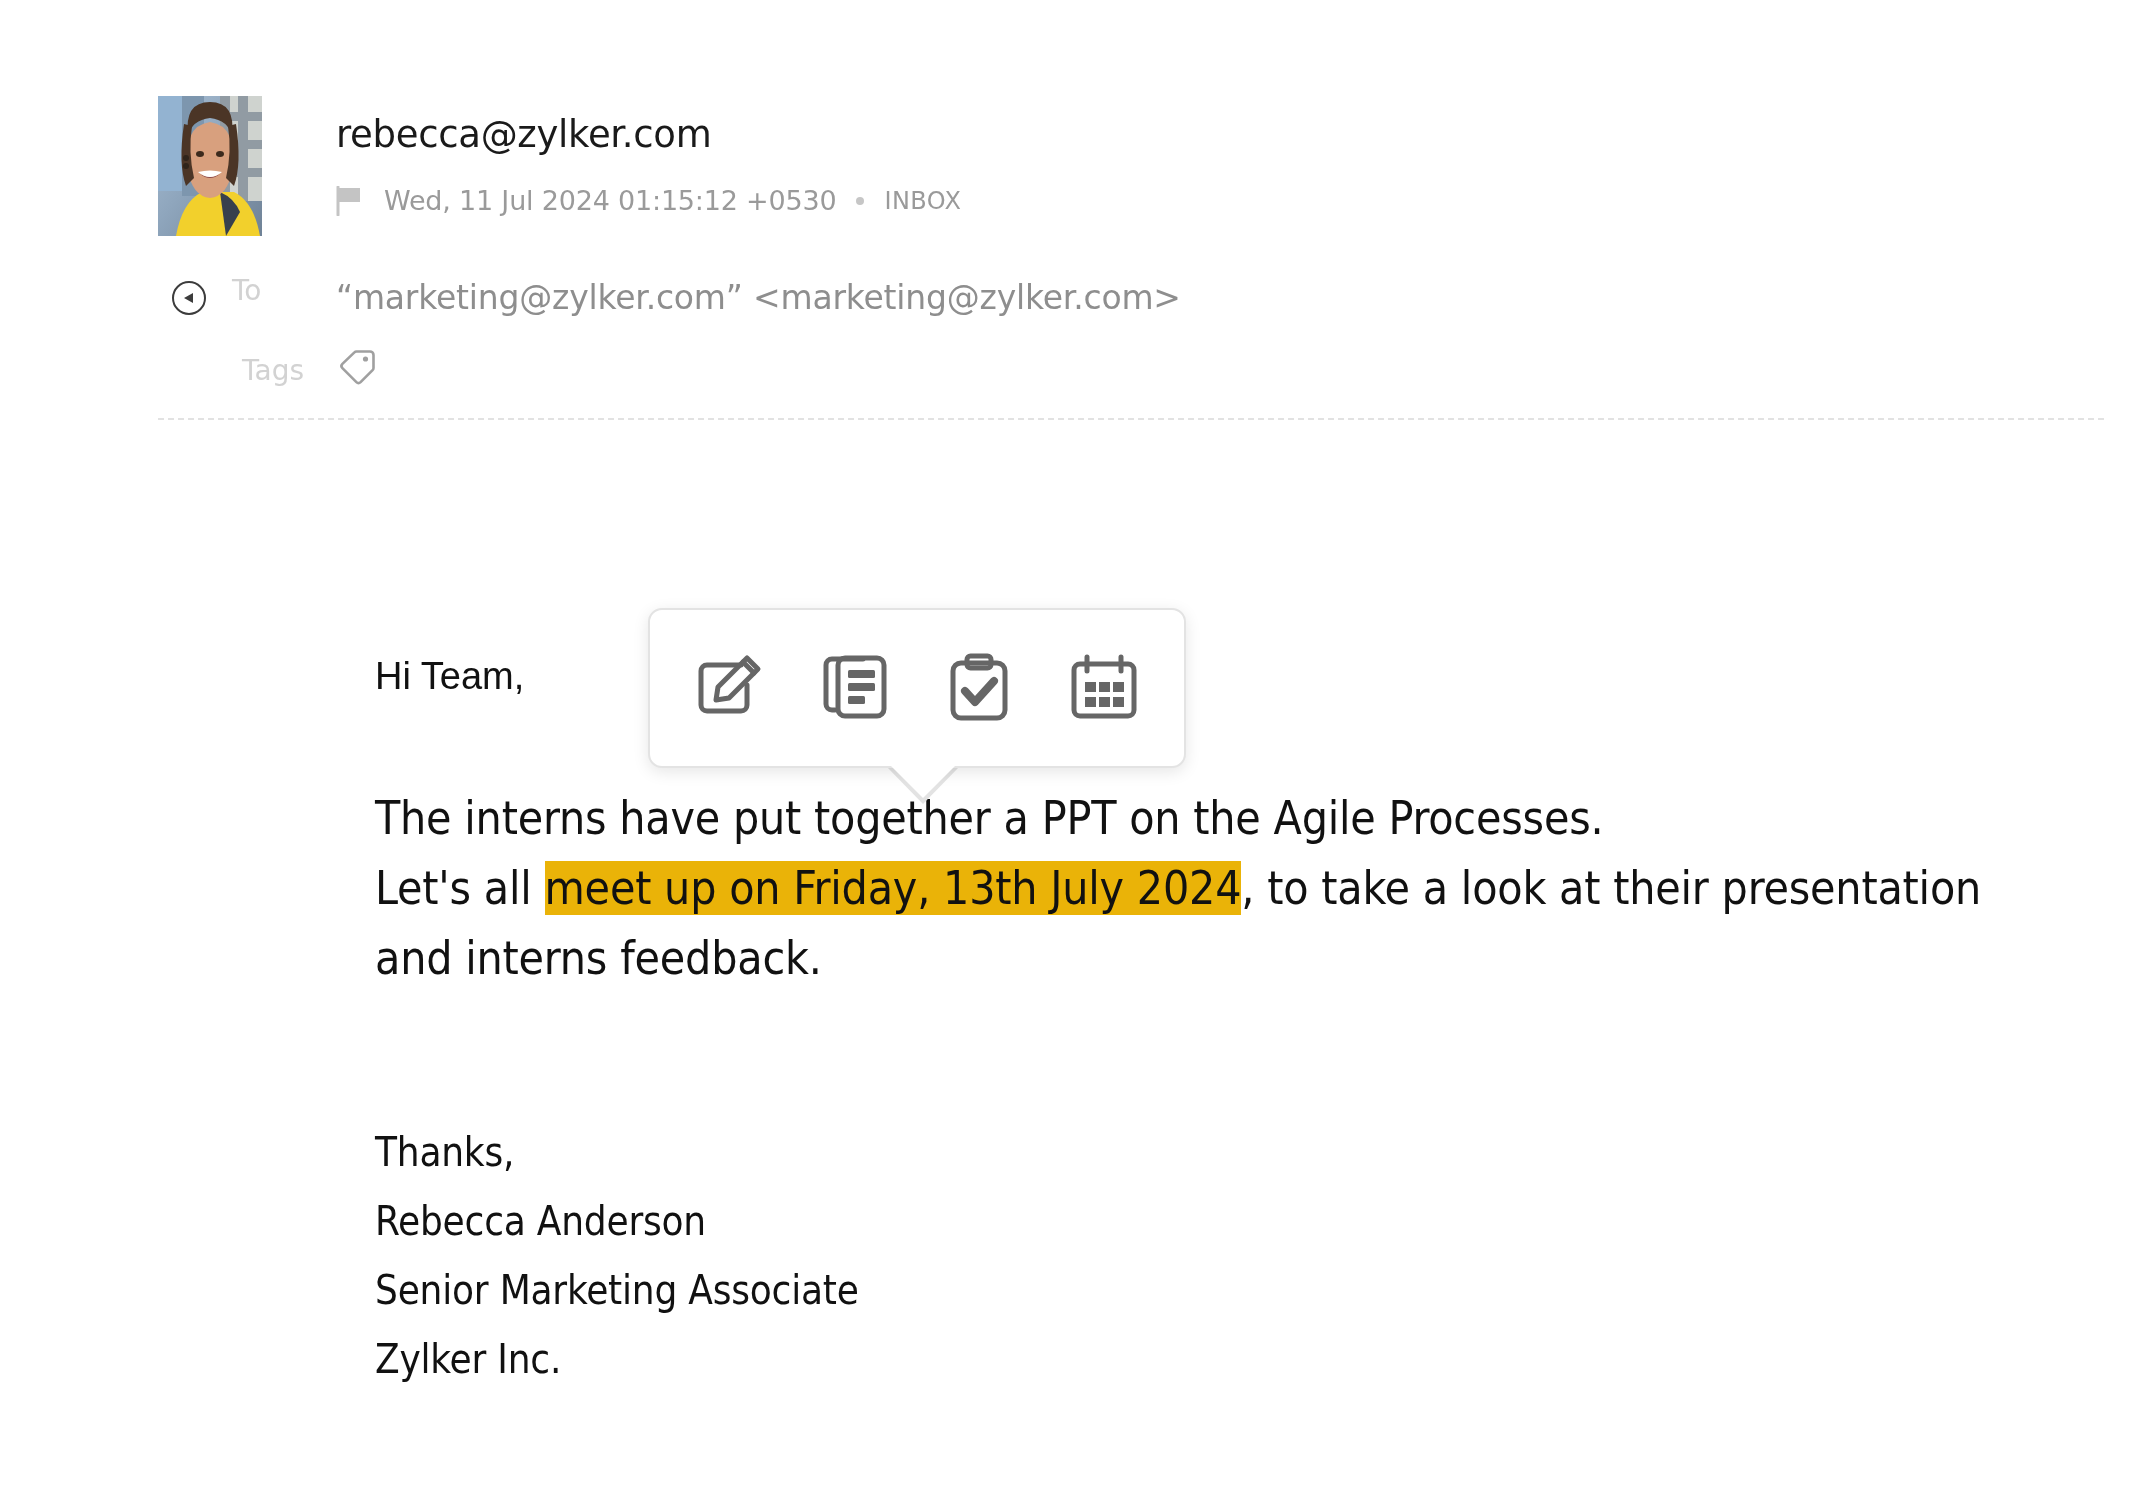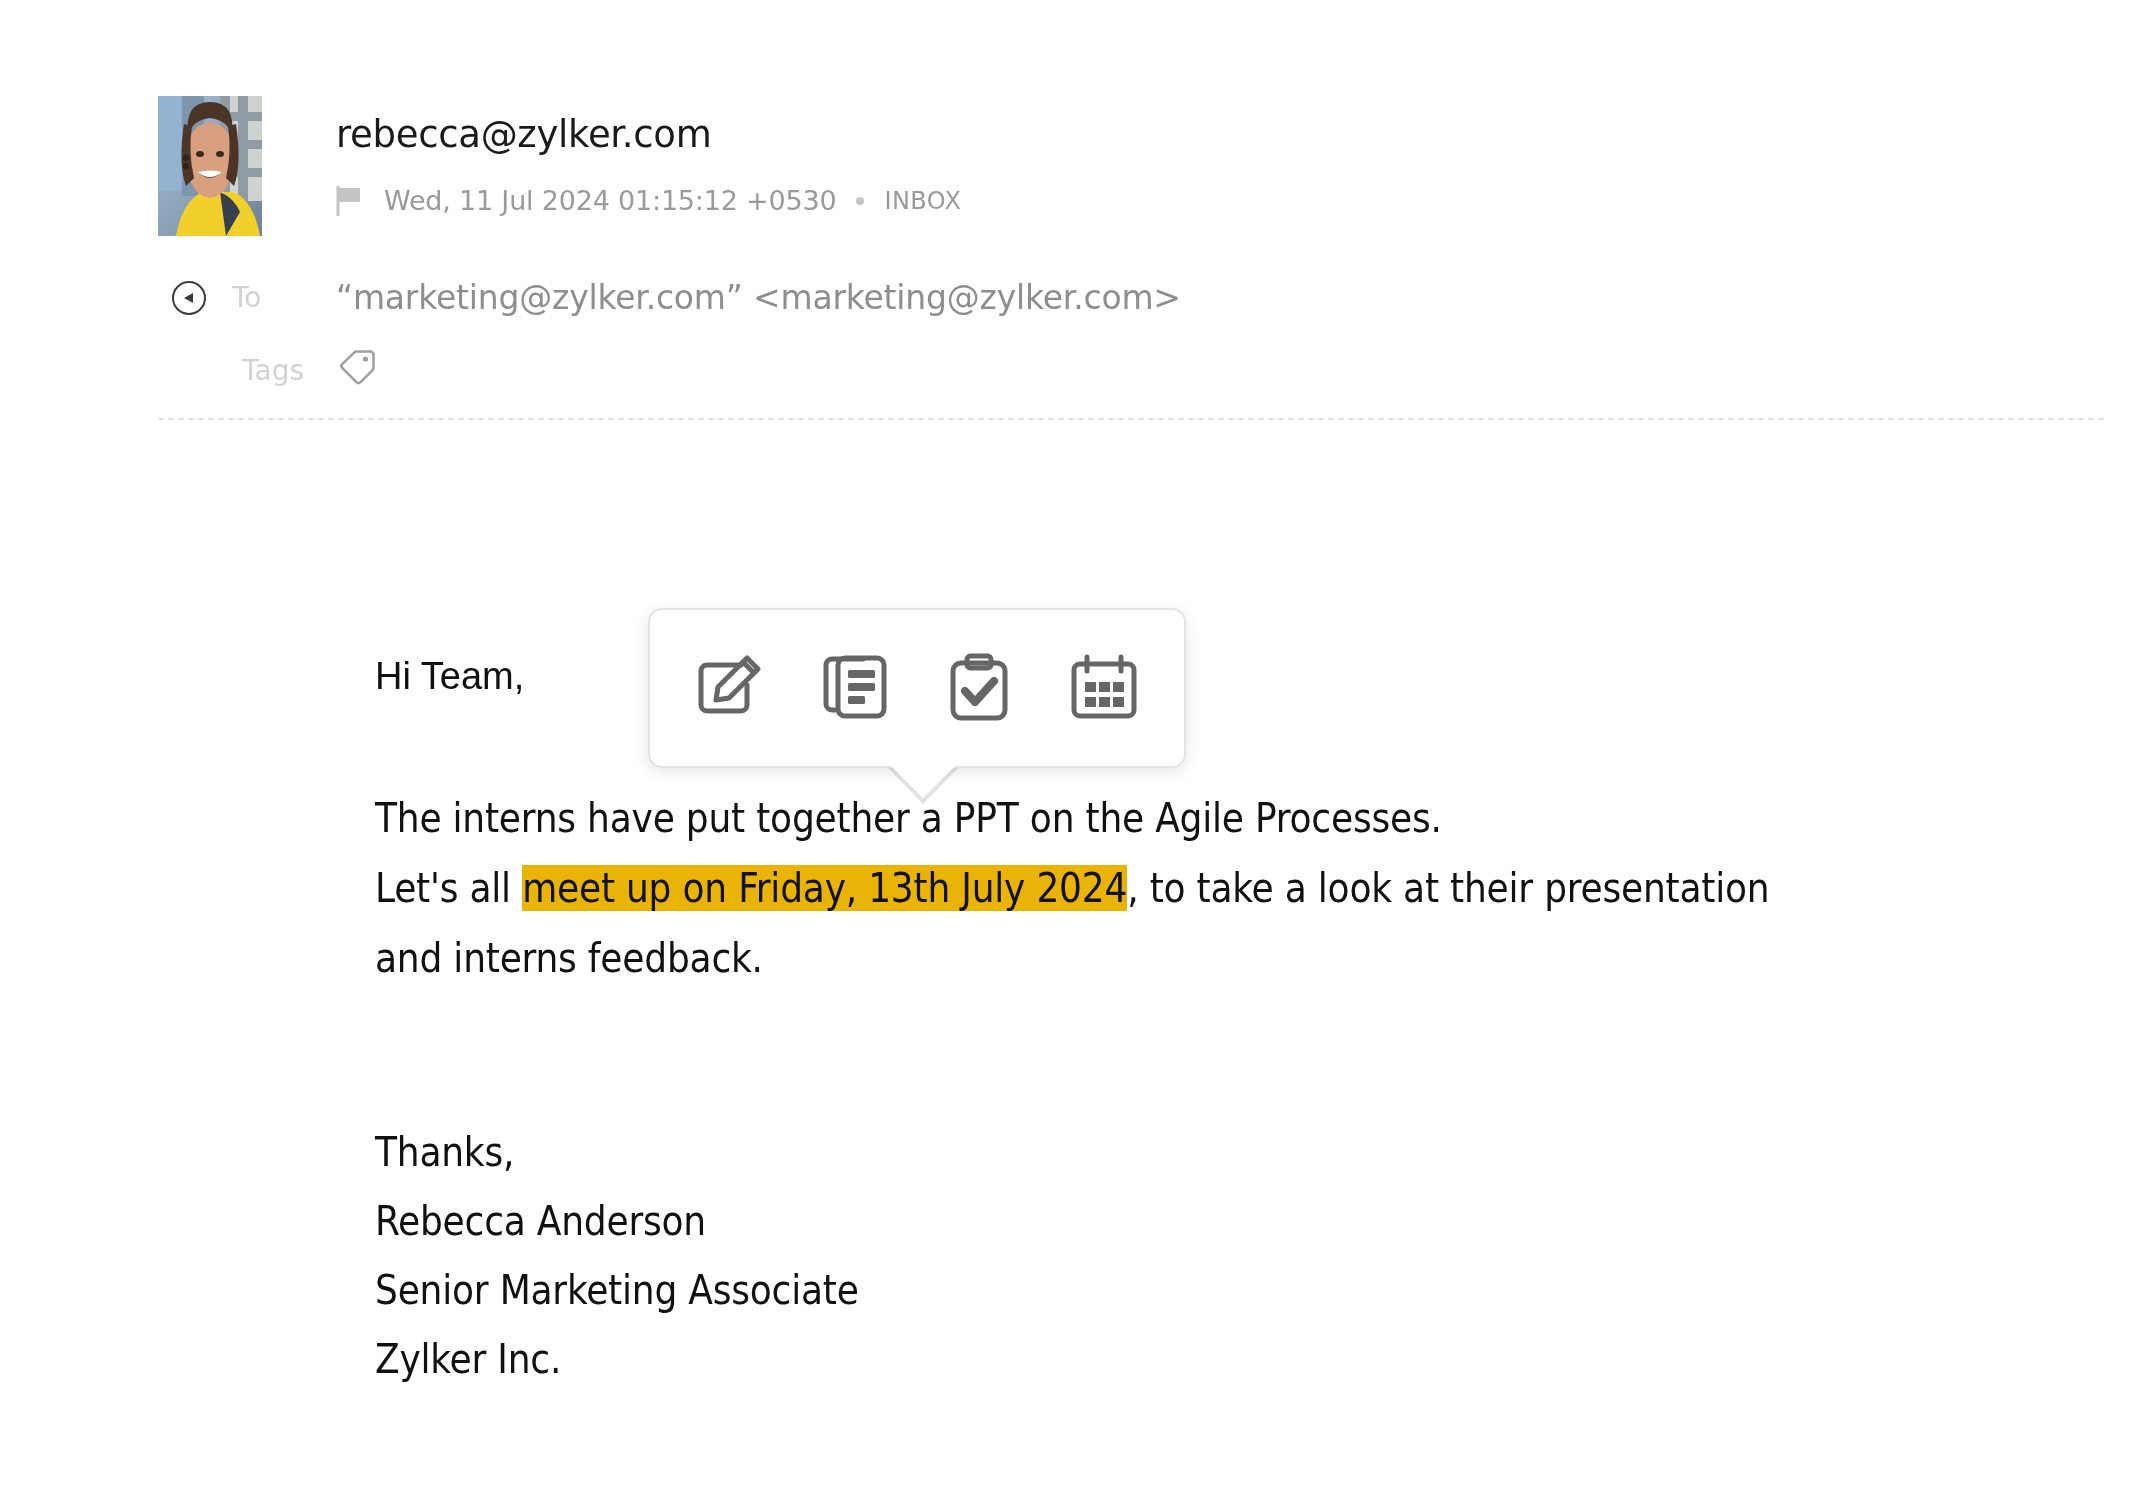--- a/index.html
+++ b/index.html
@@ -111,21 +111,21 @@
     margin-left: -1px;
   }
 
   .field-label {
     position: absolute;
     font-size: 28px;
     line-height: 32px;
     color: #d2d2d2;
     font-family: "DejaVu Sans", sans-serif;
   }
-  .label-to   { left: 232px; top: 282px; }
+  .label-to   { left: 232px; top: 275px; }
   .label-tags { left: 214px; top: 355px; margin-left: 28px; }
 
   .to-value {
     position: absolute;
     left: 336px;
     top: 278px;
     font-size: 33px;
     line-height: 40px;
     color: #8e8e8e;
     font-family: "DejaVu Sans", sans-serif;
@@ -165,21 +165,21 @@
     font-size: 38px;
     line-height: 46px;
     color: #111111;
     font-family: "Liberation Sans", sans-serif;
     white-space: nowrap;
   }
   .para {
     position: absolute;
     left: 375px;
     font-family: "DejaVu Sans Condensed", "DejaVu Sans", sans-serif;
-    font-size: 40px;
+    font-size: 46px;
     line-height: 70px;
     color: #111111;
     white-space: nowrap;
     letter-spacing: -0.2px;
   }
   .para-1 { top: 783px; }
   .para-2 { top: 853px; }
   .para-3 { top: 923px; }
 
   .selected {

